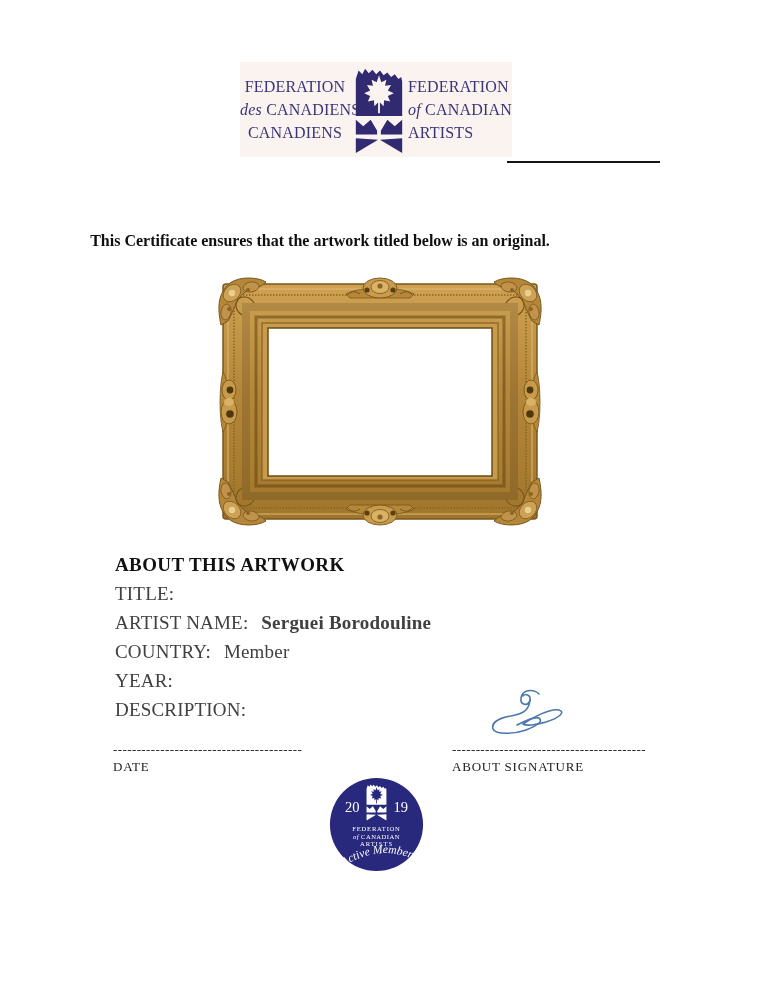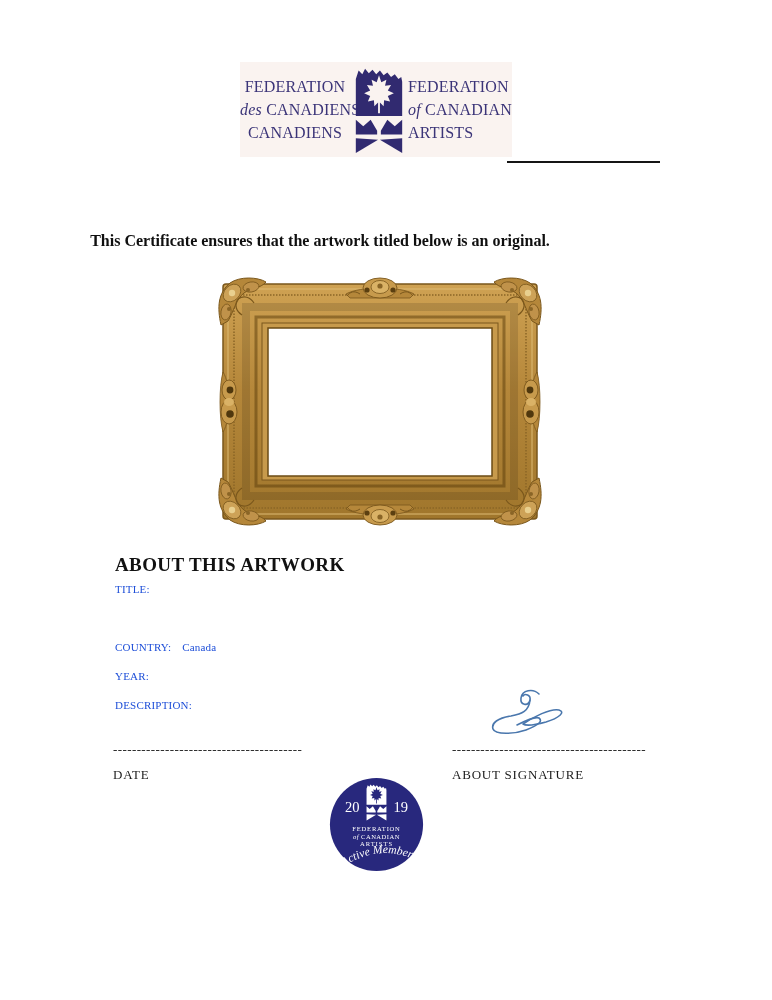--- a/index.html
+++ b/index.html
@@ -28,29 +28,29 @@
   }
   .subtitle {
     left:0; top:232px; width:640px; text-align:center;
     font-size:16px; font-weight:bold; color:#0f0f0f;
   }
 
   .frame-wrap { left:222px; top:283px; width:316px; height:237px; }
   .frame-wrap svg { overflow:visible; display:block; }
 
   .about-heading { left:115px; top:554px; font-size:19px; font-weight:bold; letter-spacing:.4px; color:#111; }
-  .field { left:115px; font-size:11px; color:#1d4ed8; letter-spacing:.2px; }
+  .field { left:115px; font-size:19px; color:#404040; letter-spacing:.2px; }
   .field .fvalue { margin-left:8px; }
   .field .fvalue.bold { font-weight:bold; }
 
   .sig-svg { left:487px; top:687px; }
 
   .signoff { font-size:13px; color:#1c1c1c; }
   .signoff .dashes { font-size:13px; line-height:11px; letter-spacing:.4px; color:#222; white-space:nowrap; }
-  .signoff .soflabel { margin-top:12px; letter-spacing:.8px; }
+  .signoff .soflabel { margin-top:4px; letter-spacing:.8px; }
   .signoff-left  { left:113px; top:744px; }
   .signoff-right { left:452px; top:744px; }
 
   .badge-svg { left:328px; top:776px; }
   .badge-text { font-family:"Liberation Serif", serif; fill:#ffffff; }
 </style>
 </head>
 <body>
 
 <div class="page">
@@ -143,23 +143,27 @@
       <use href="#sideo" transform="translate(309,119) scale(-1,1)"></use>
     </svg>
   </div>
 
   <div class="abs about-heading">ABOUT THIS ARTWORK</div>
 
   <div class="abs field" style="top:583px">
     <span class="flabel">TITLE:</span>
     <span class="fvalue"></span>
   </div>
+  <div class="abs field" style="top:612px">
+    <span class="flabel">ARTIST NAME:</span>
+    <span class="fvalue bold">Serguei Borodouline</span>
+  </div>
   <div class="abs field" style="top:641px">
     <span class="flabel">COUNTRY:</span>
-    <span class="fvalue">Canada</span>
+    <span class="fvalue">Member</span>
   </div>
   <div class="abs field" style="top:670px">
     <span class="flabel">YEAR:</span>
     <span class="fvalue"></span>
   </div>
   <div class="abs field" style="top:699px">
     <span class="flabel">DESCRIPTION:</span>
     <span class="fvalue"></span>
   </div>
 

